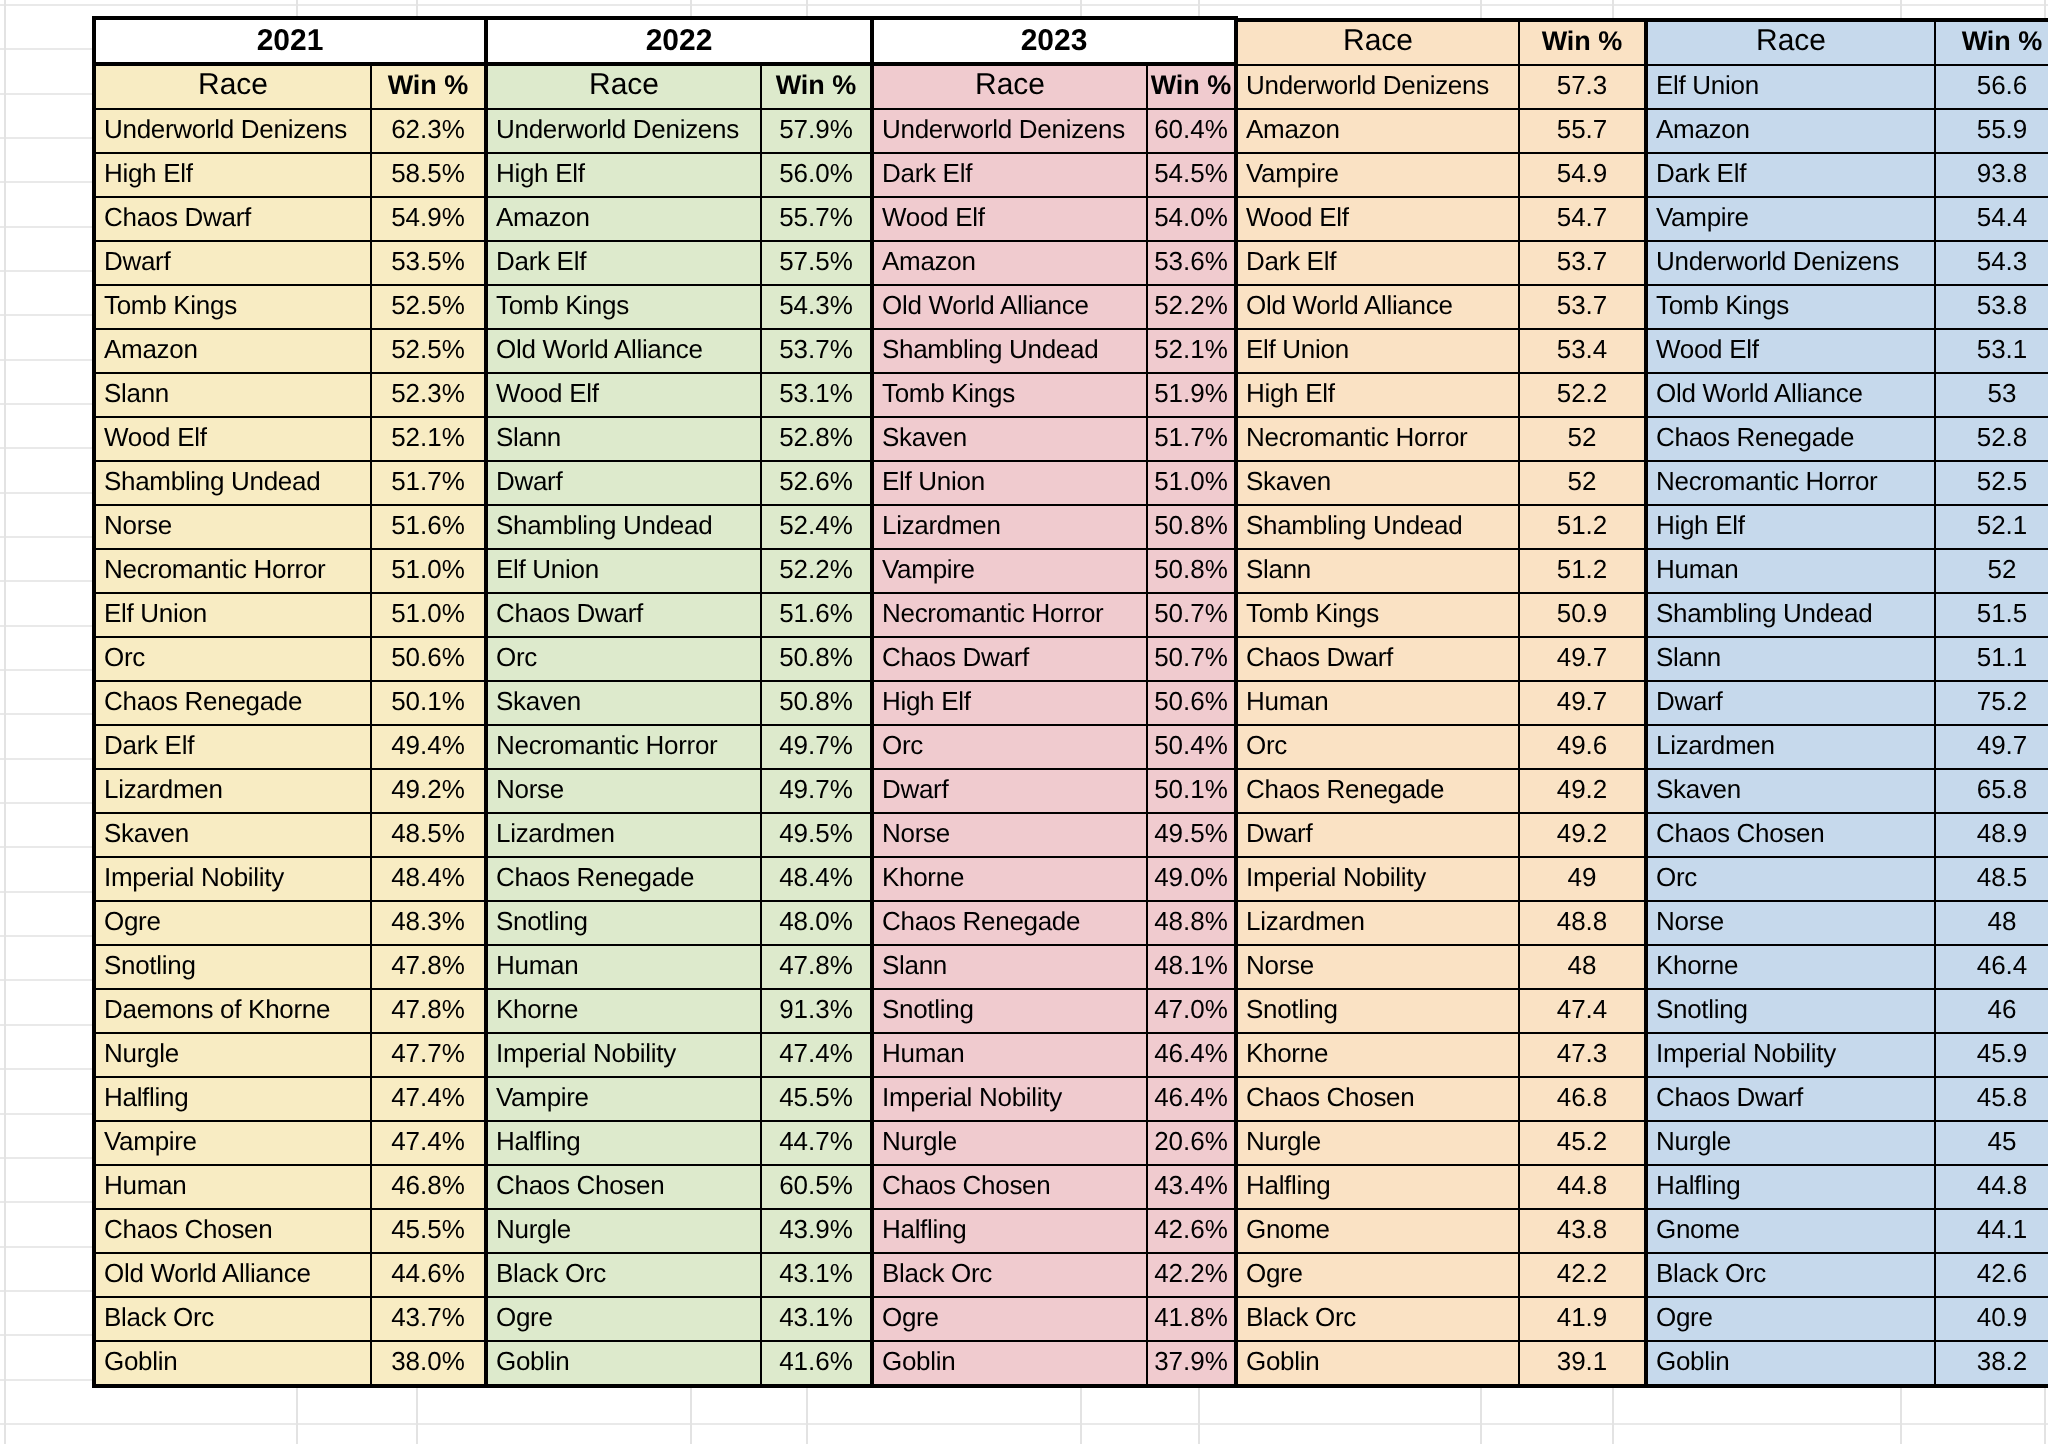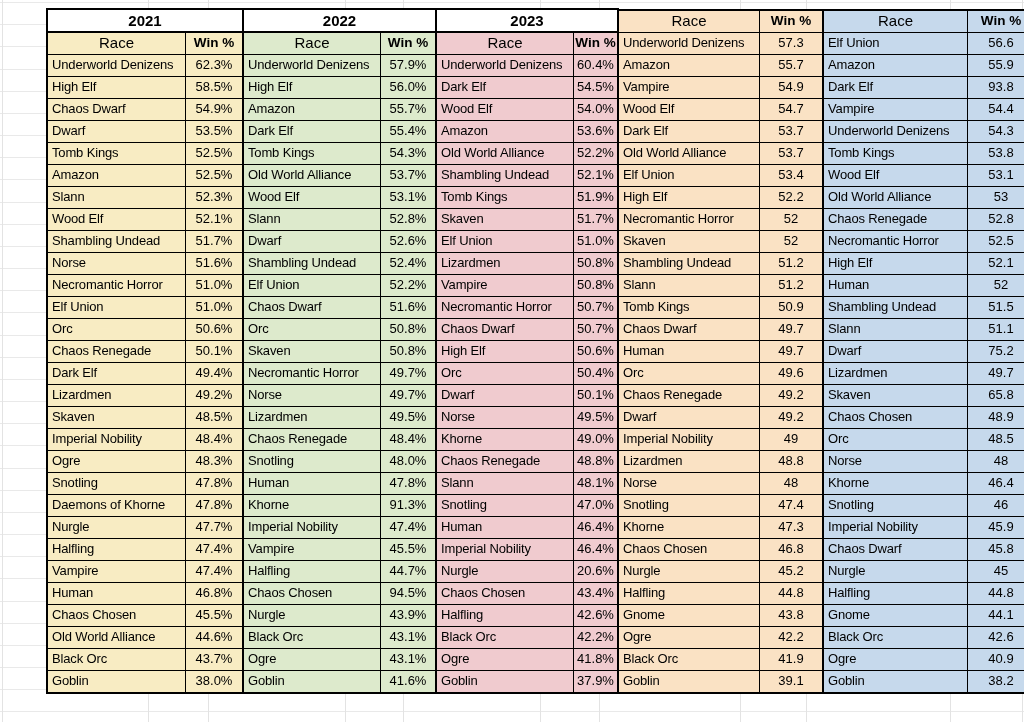--- a/index.html
+++ b/index.html
@@ -259,21 +259,21 @@
     <div class="win-cell">56.0%</div>
   </div>
 
   <div class="row">
     <div class="race-cell">Amazon</div>
     <div class="win-cell">55.7%</div>
   </div>
 
   <div class="row">
     <div class="race-cell">Dark Elf</div>
-    <div class="win-cell">55.4%</div>
+    <div class="win-cell">57.5%</div>
   </div>
 
   <div class="row">
     <div class="race-cell">Tomb Kings</div>
     <div class="win-cell">54.3%</div>
   </div>
 
   <div class="row">
     <div class="race-cell">Old World Alliance</div>
     <div class="win-cell">53.7%</div>
@@ -364,21 +364,21 @@
     <div class="win-cell">45.5%</div>
   </div>
 
   <div class="row">
     <div class="race-cell">Halfling</div>
     <div class="win-cell">44.7%</div>
   </div>
 
   <div class="row">
     <div class="race-cell">Chaos Chosen</div>
-    <div class="win-cell">94.5%</div>
+    <div class="win-cell">60.5%</div>
   </div>
 
   <div class="row">
     <div class="race-cell">Nurgle</div>
     <div class="win-cell">43.9%</div>
   </div>
 
   <div class="row">
     <div class="race-cell">Black Orc</div>
     <div class="win-cell">43.1%</div>

